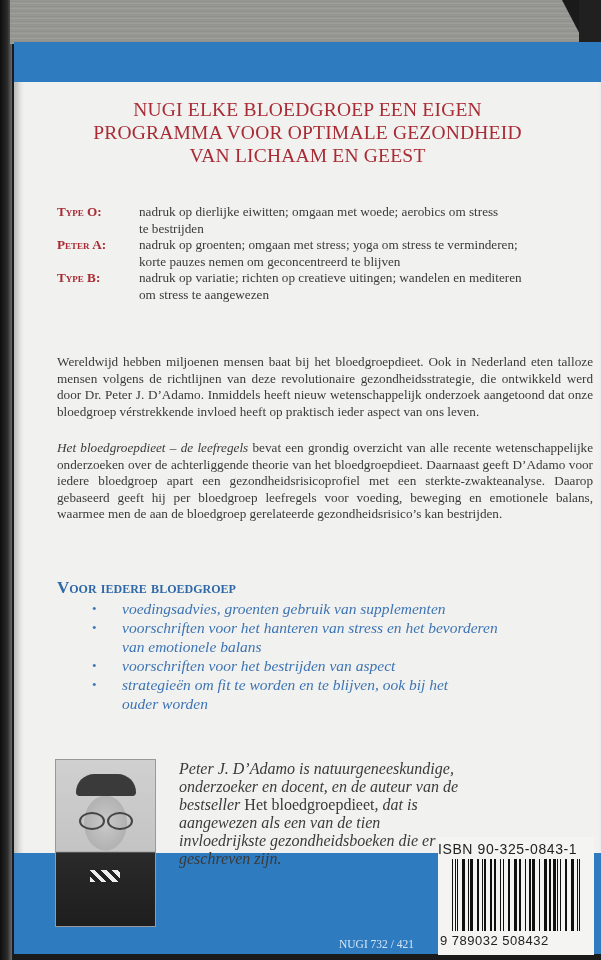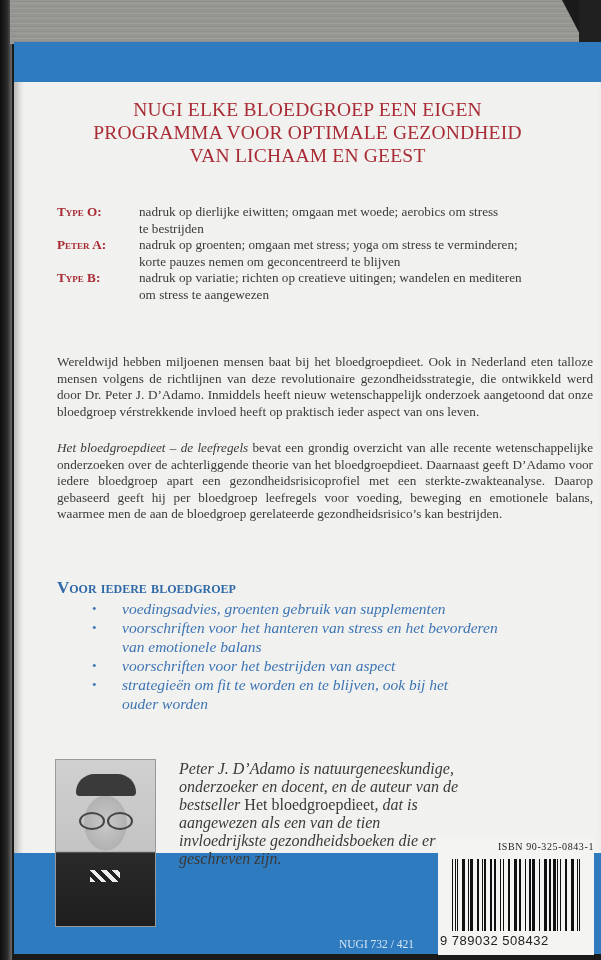--- a/index.html
+++ b/index.html
@@ -30,21 +30,21 @@
     background:radial-gradient(ellipse 35px 45px at 50% 38%, #c9c9c9 0,#b2b2b2 60%,transparent 62%),
                linear-gradient(180deg,#d0d0d0 0,#c4c4c4 55%,#2a2a2a 56%,#1e1e1e 100%);
     border:1px solid #999; }
   .photo .glasses { position:absolute; left:23px; top:52px; width:56px; height:14px; }
   .photo .glasses span { position:absolute; top:0; width:22px; height:14px; border:2px solid #444; border-radius:50%; }
   .photo .hair { position:absolute; left:20px; top:14px; width:60px; height:22px; background:#3a3a3a; border-radius:30px 30px 6px 6px; }
   .photo .tie { position:absolute; left:34px; top:110px; width:30px; height:12px; background:repeating-linear-gradient(45deg,#eee 0 4px,#222 4px 8px); }
   .bio { position:absolute; left:165px; top:718px; width:280px; font-size:16px; line-height:18px; color:#3a3a3a; font-style:italic; }
   .bio .up { font-style:normal; }
   .barcode-box { position:absolute; left:424px; top:795px; width:156px; height:118px; background:#f4f4f2; }
-  .isbn { position:absolute; left:0; top:4px; width:156px; text-align:right; font-family:Liberation Serif, serif; font-size:10px; color:#222; letter-spacing:0.6px; }
+  .isbn { position:absolute; left:0; top:4px; width:156px; text-align:left; font-family:Liberation Sans, sans-serif; font-size:14px; color:#222; letter-spacing:0.6px; }
   .bars { position:absolute; left:14px; top:22px; width:130px; height:72px; display:flex; align-items:stretch; }
   .bars span { display:block; background:#111; }
   .ean { position:absolute; left:2px; top:96px; width:156px; font-family:"Liberation Sans","DejaVu Sans",sans-serif; font-size:13px; color:#222; letter-spacing:0.5px; }
   .nugi { position:absolute; left:325px; top:896px; color:#d6e6f5; font-size:11.5px; }
 </style>
 </head>
 <body>
 
 <div class="left-edge"></div>
 <div class="page-stack"></div>

